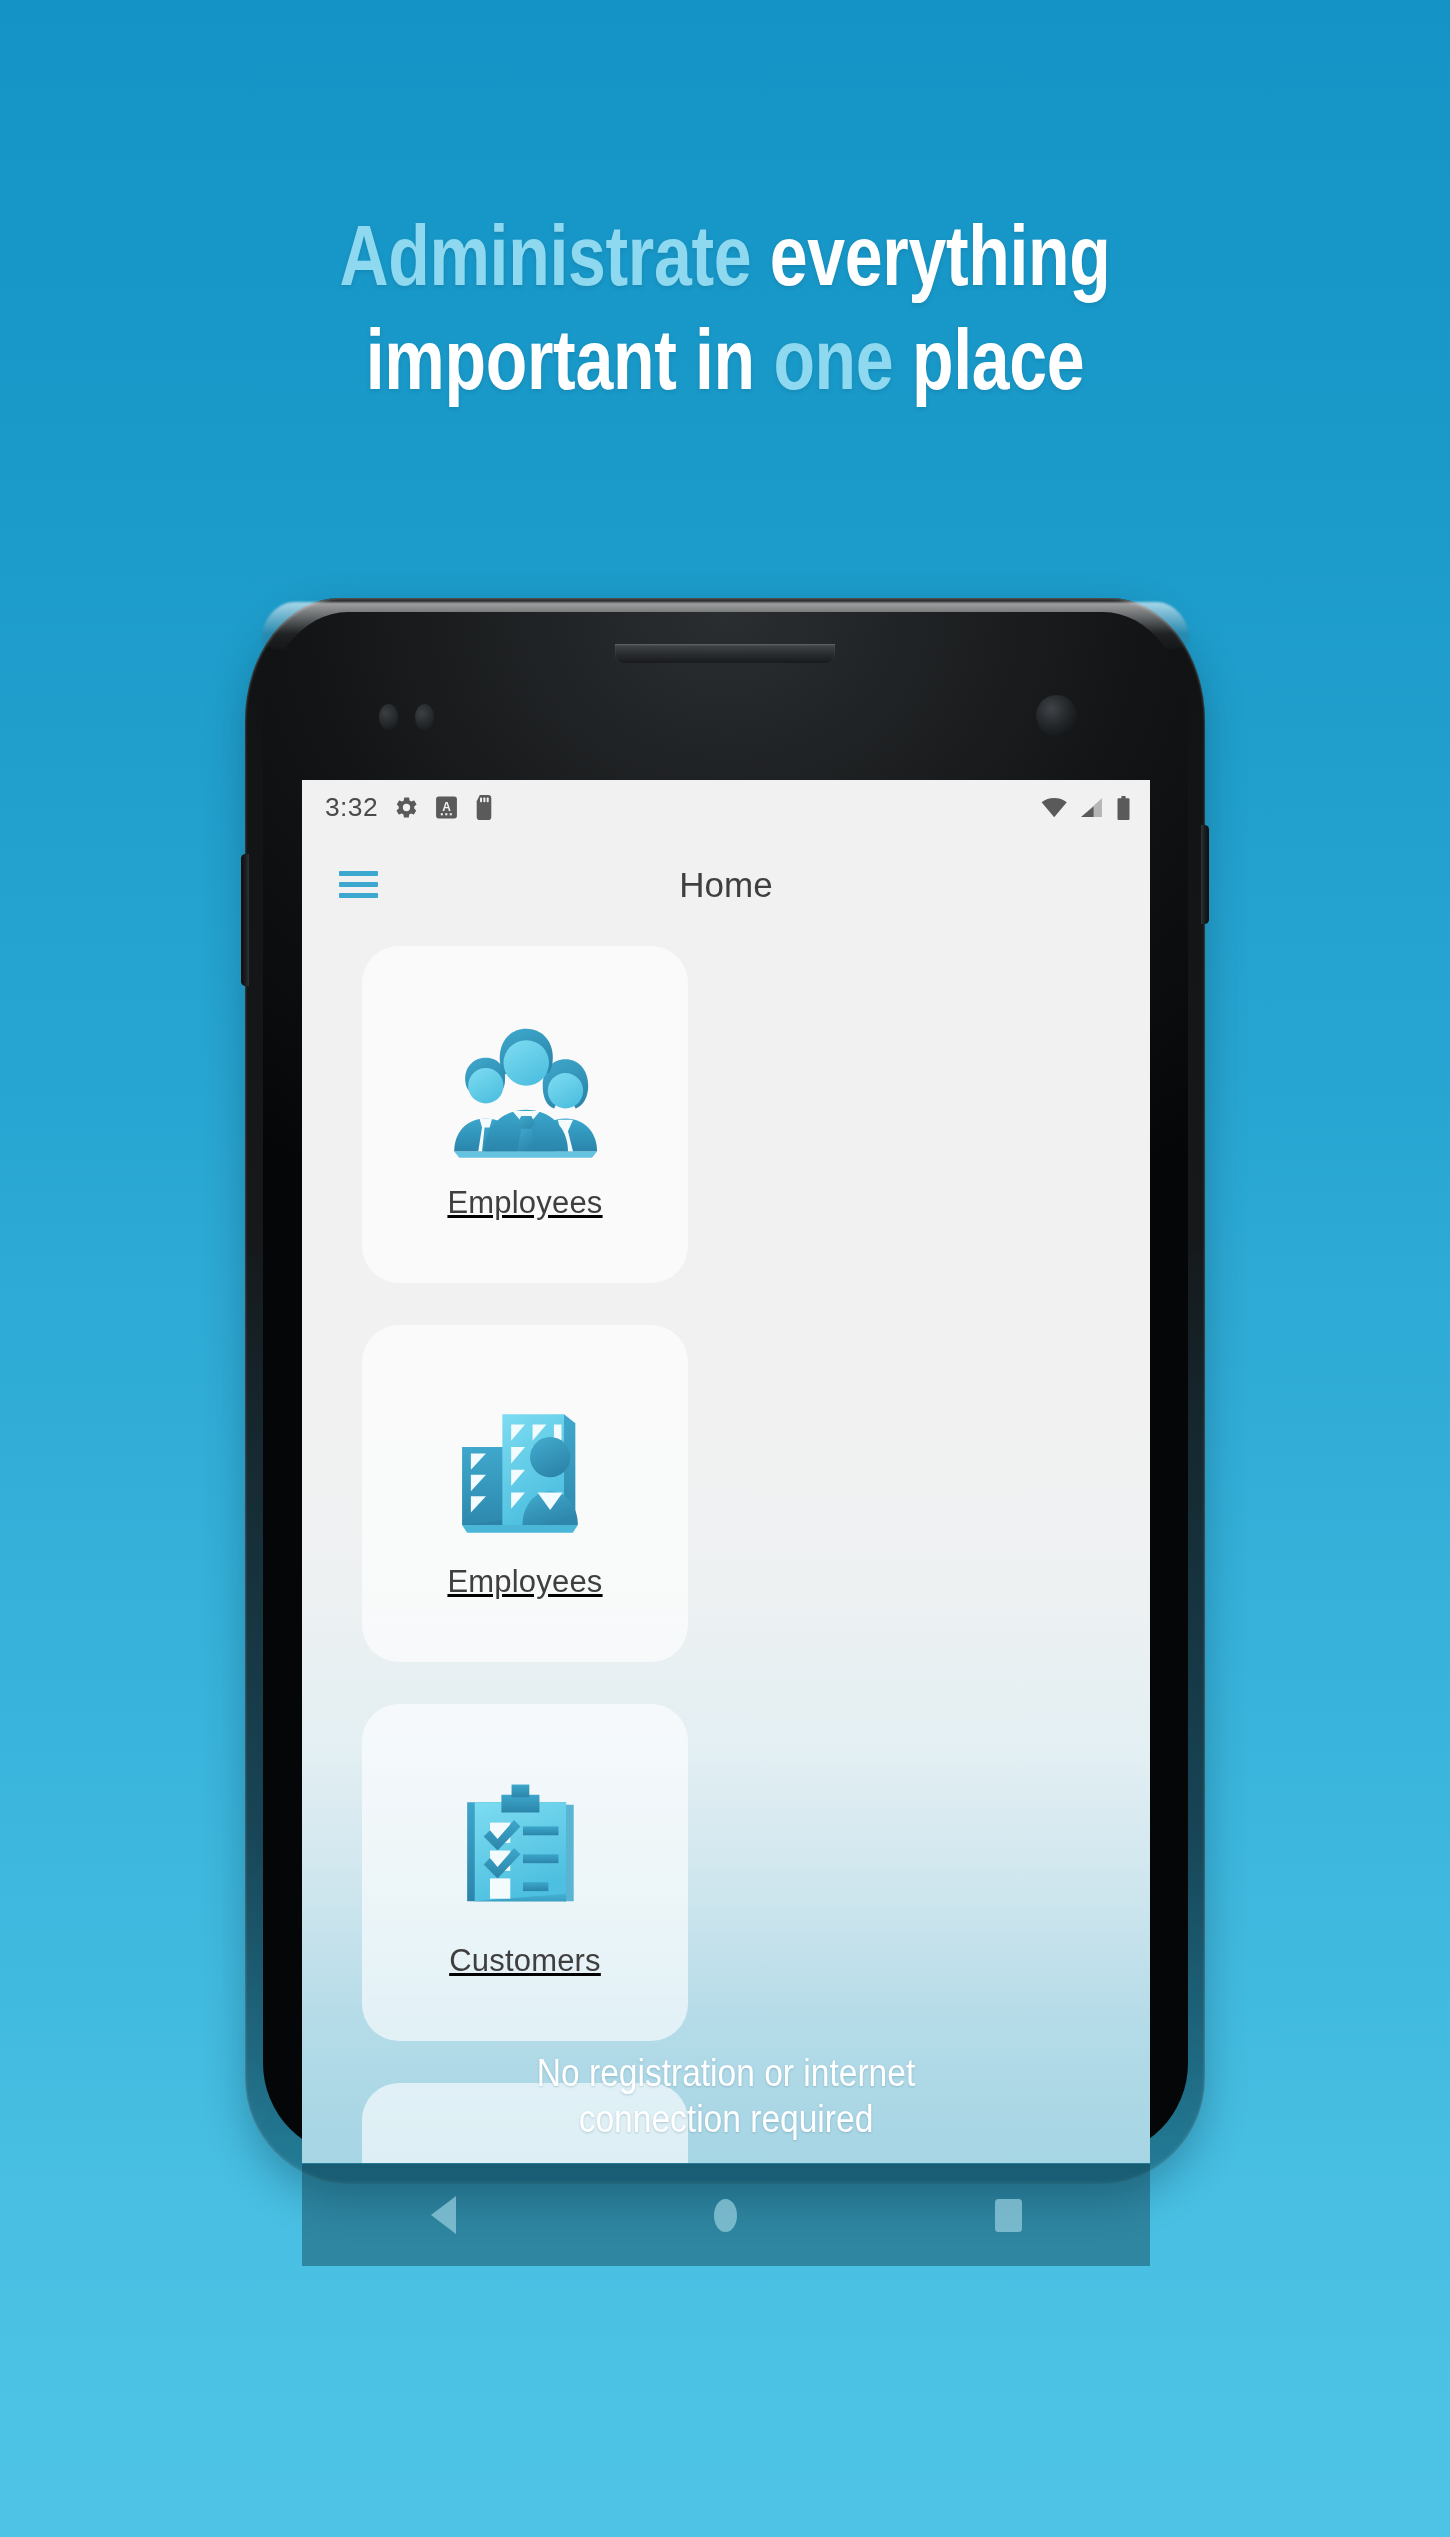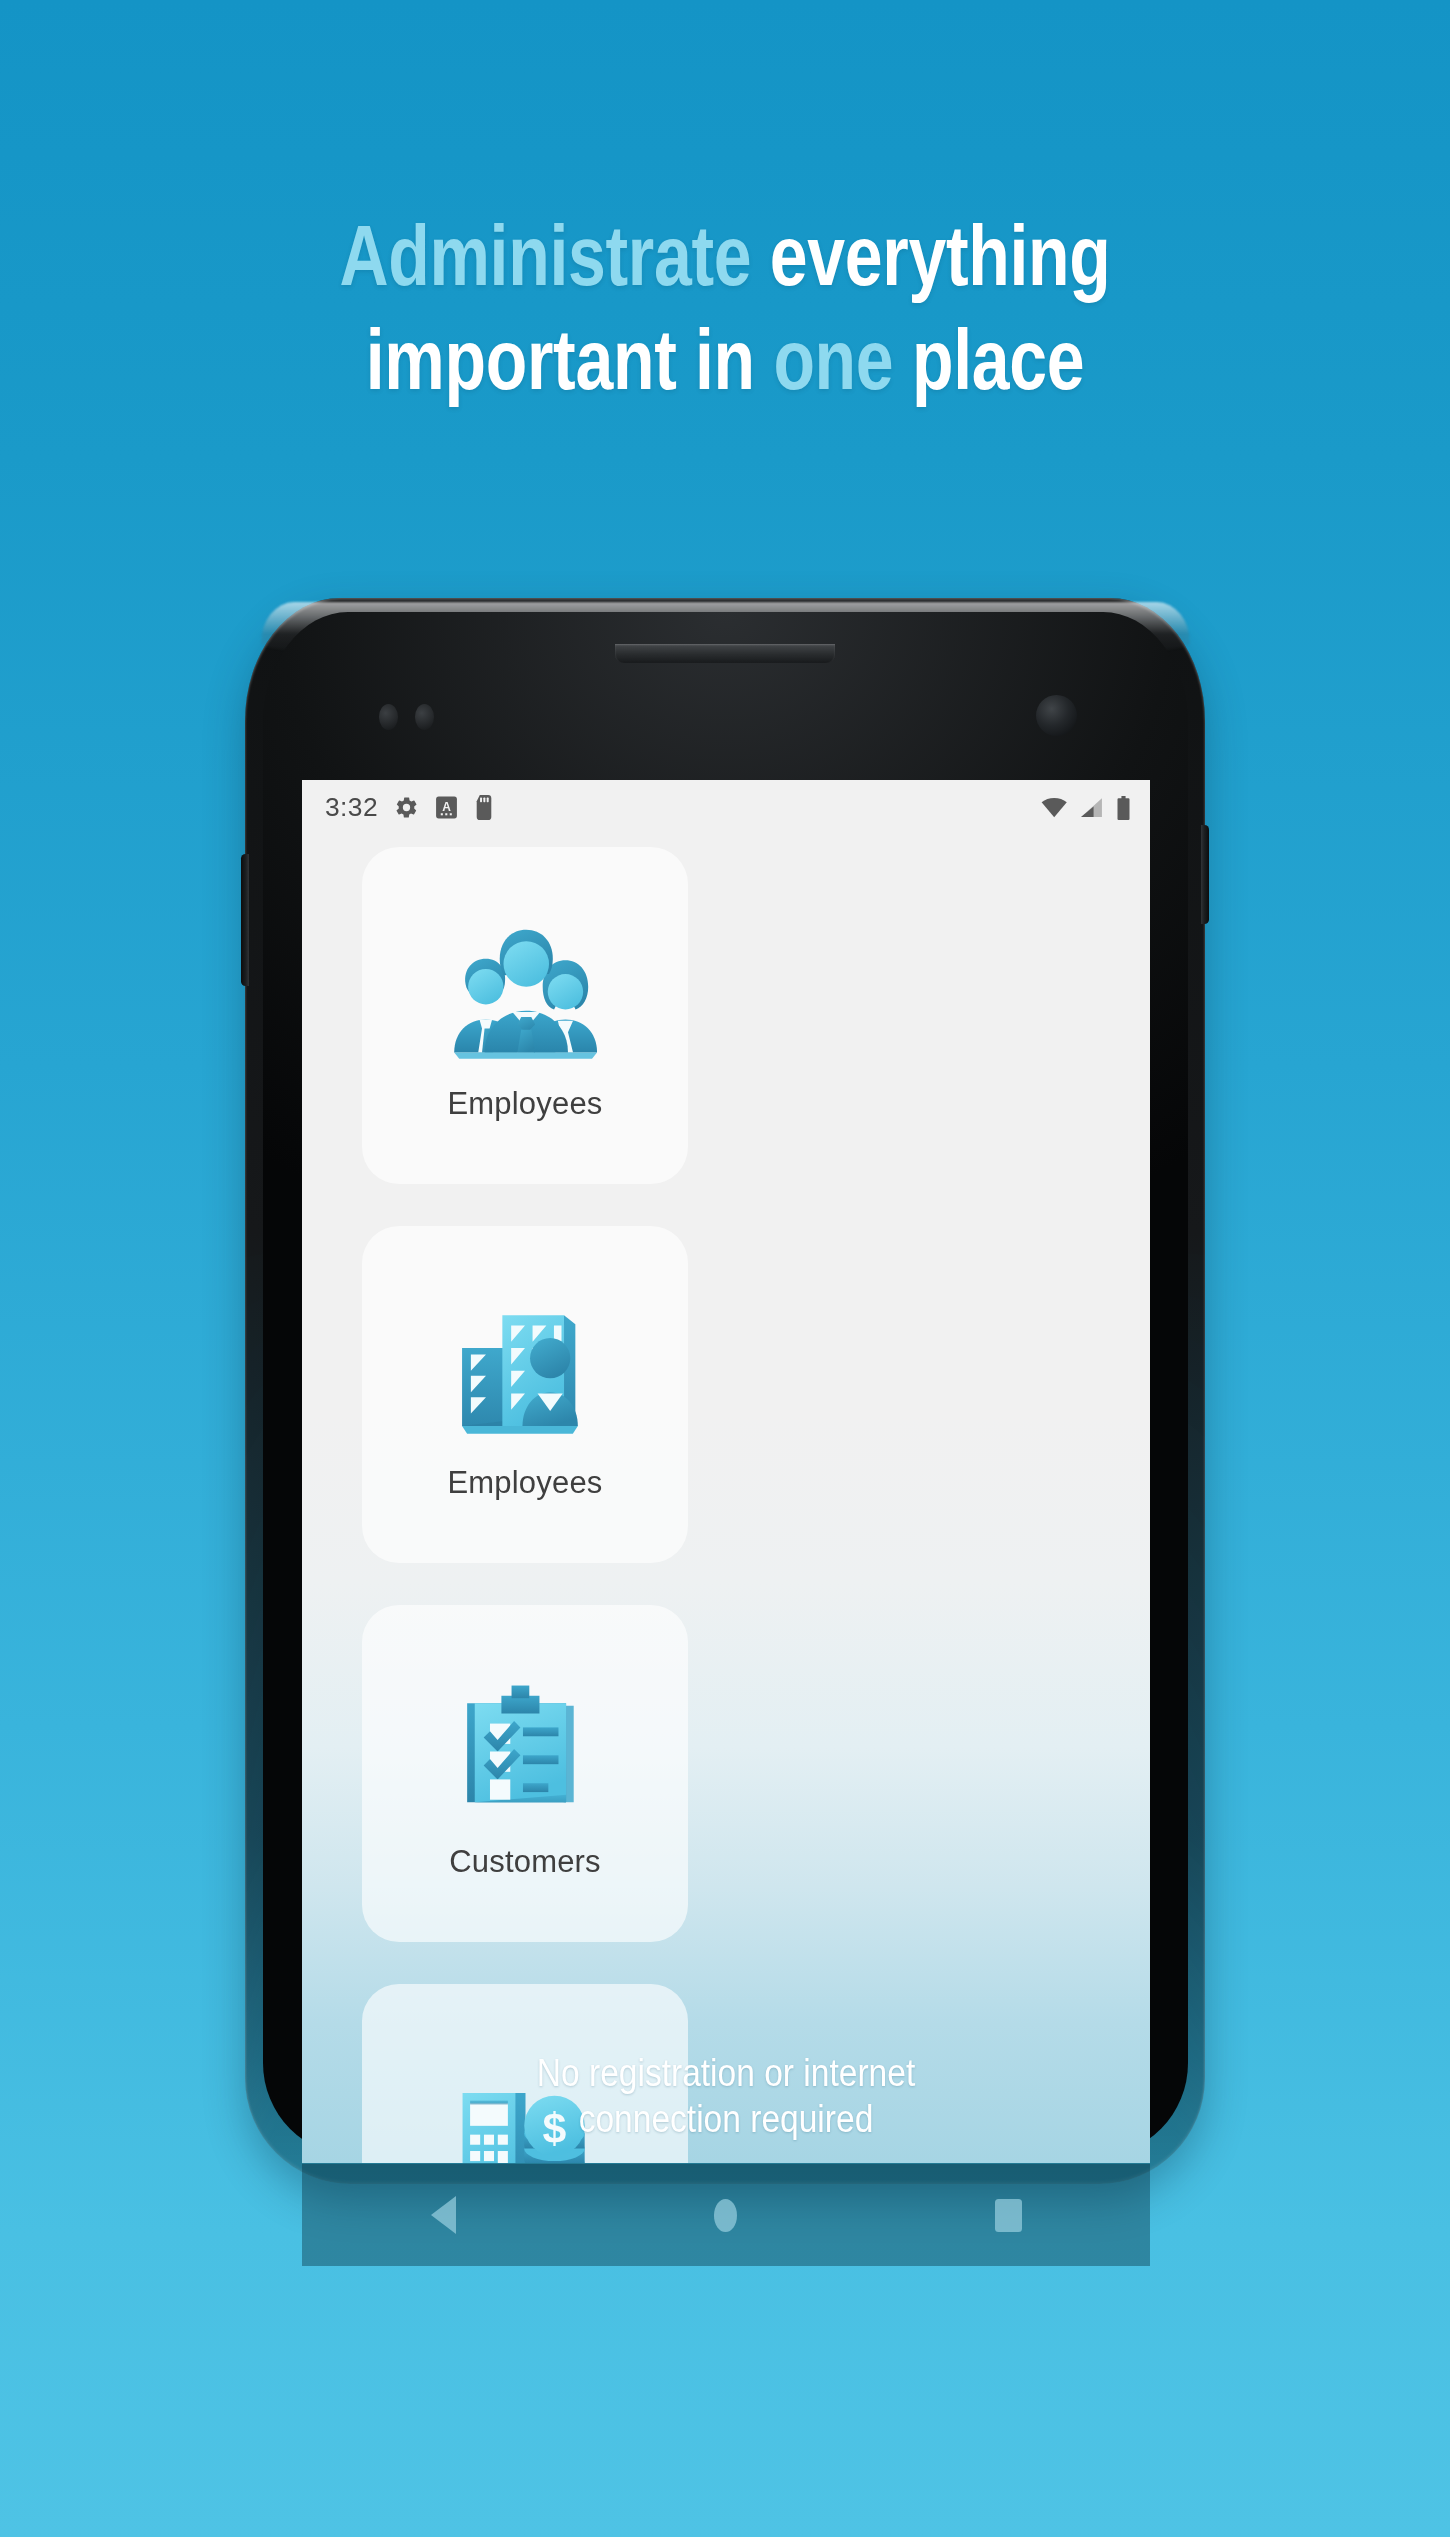--- a/index.html
+++ b/index.html
@@ -197,20 +197,21 @@
     display:flex; flex-wrap:wrap;
     gap:42px 99px;
   }
   .tile{
     width:326px; height:337px;
     border-radius:37px;
     background:rgba(255,255,255,0.62);
     display:flex; flex-direction:column;
     align-items:center; justify-content:center;
     cursor:pointer;
+    text-decoration:underline;
   }
   .tile-icon{
     width:167px; height:167px;
     display:flex; align-items:center; justify-content:center;
     margin-bottom:8.8px;
   }
   .tile-label{
     font-size:31px;
     color:#3f3f3f;
     font-weight:400;
@@ -324,20 +325,28 @@
           <svg class="sb-icon" width="25" height="21" viewBox="0 0 24 20">
             <path fill="#b5b5b5" d="M22 1v18H2z"></path>
             <path fill="#5a5a5a" d="M14 9v10H2z"></path>
           </svg>
           <svg class="sb-icon" width="15" height="24" viewBox="0 0 13 22">
             <path fill="#5a5a5a" d="M4.6 0h3.8v2H11a1 1 0 0 1 1 1v18a1 1 0 0 1-1 1H2a1 1 0 0 1-1-1V3a1 1 0 0 1 1-1h2.6z"></path>
           </svg>
         </div>
       </div>
 
+      <div class="appbar">
+        <div class="hamburger">
+          <span></span>
+          <span></span>
+          <span></span>
+        </div>
+        <div class="appbar-title">Home</div>
+      </div>
 
       <div class="grid">
 
         <div class="tile">
           <div class="tile-icon">
             <svg width="152" height="134" viewBox="0 0 120 106">
               <defs>
                 <linearGradient id="gEmpA" x1="0" y1="0" x2="0.6" y2="1">
                   <stop offset="0" stop-color="#7fddf2"></stop>
                     <stop offset="1" stop-color="#4fc0e0"></stop>

